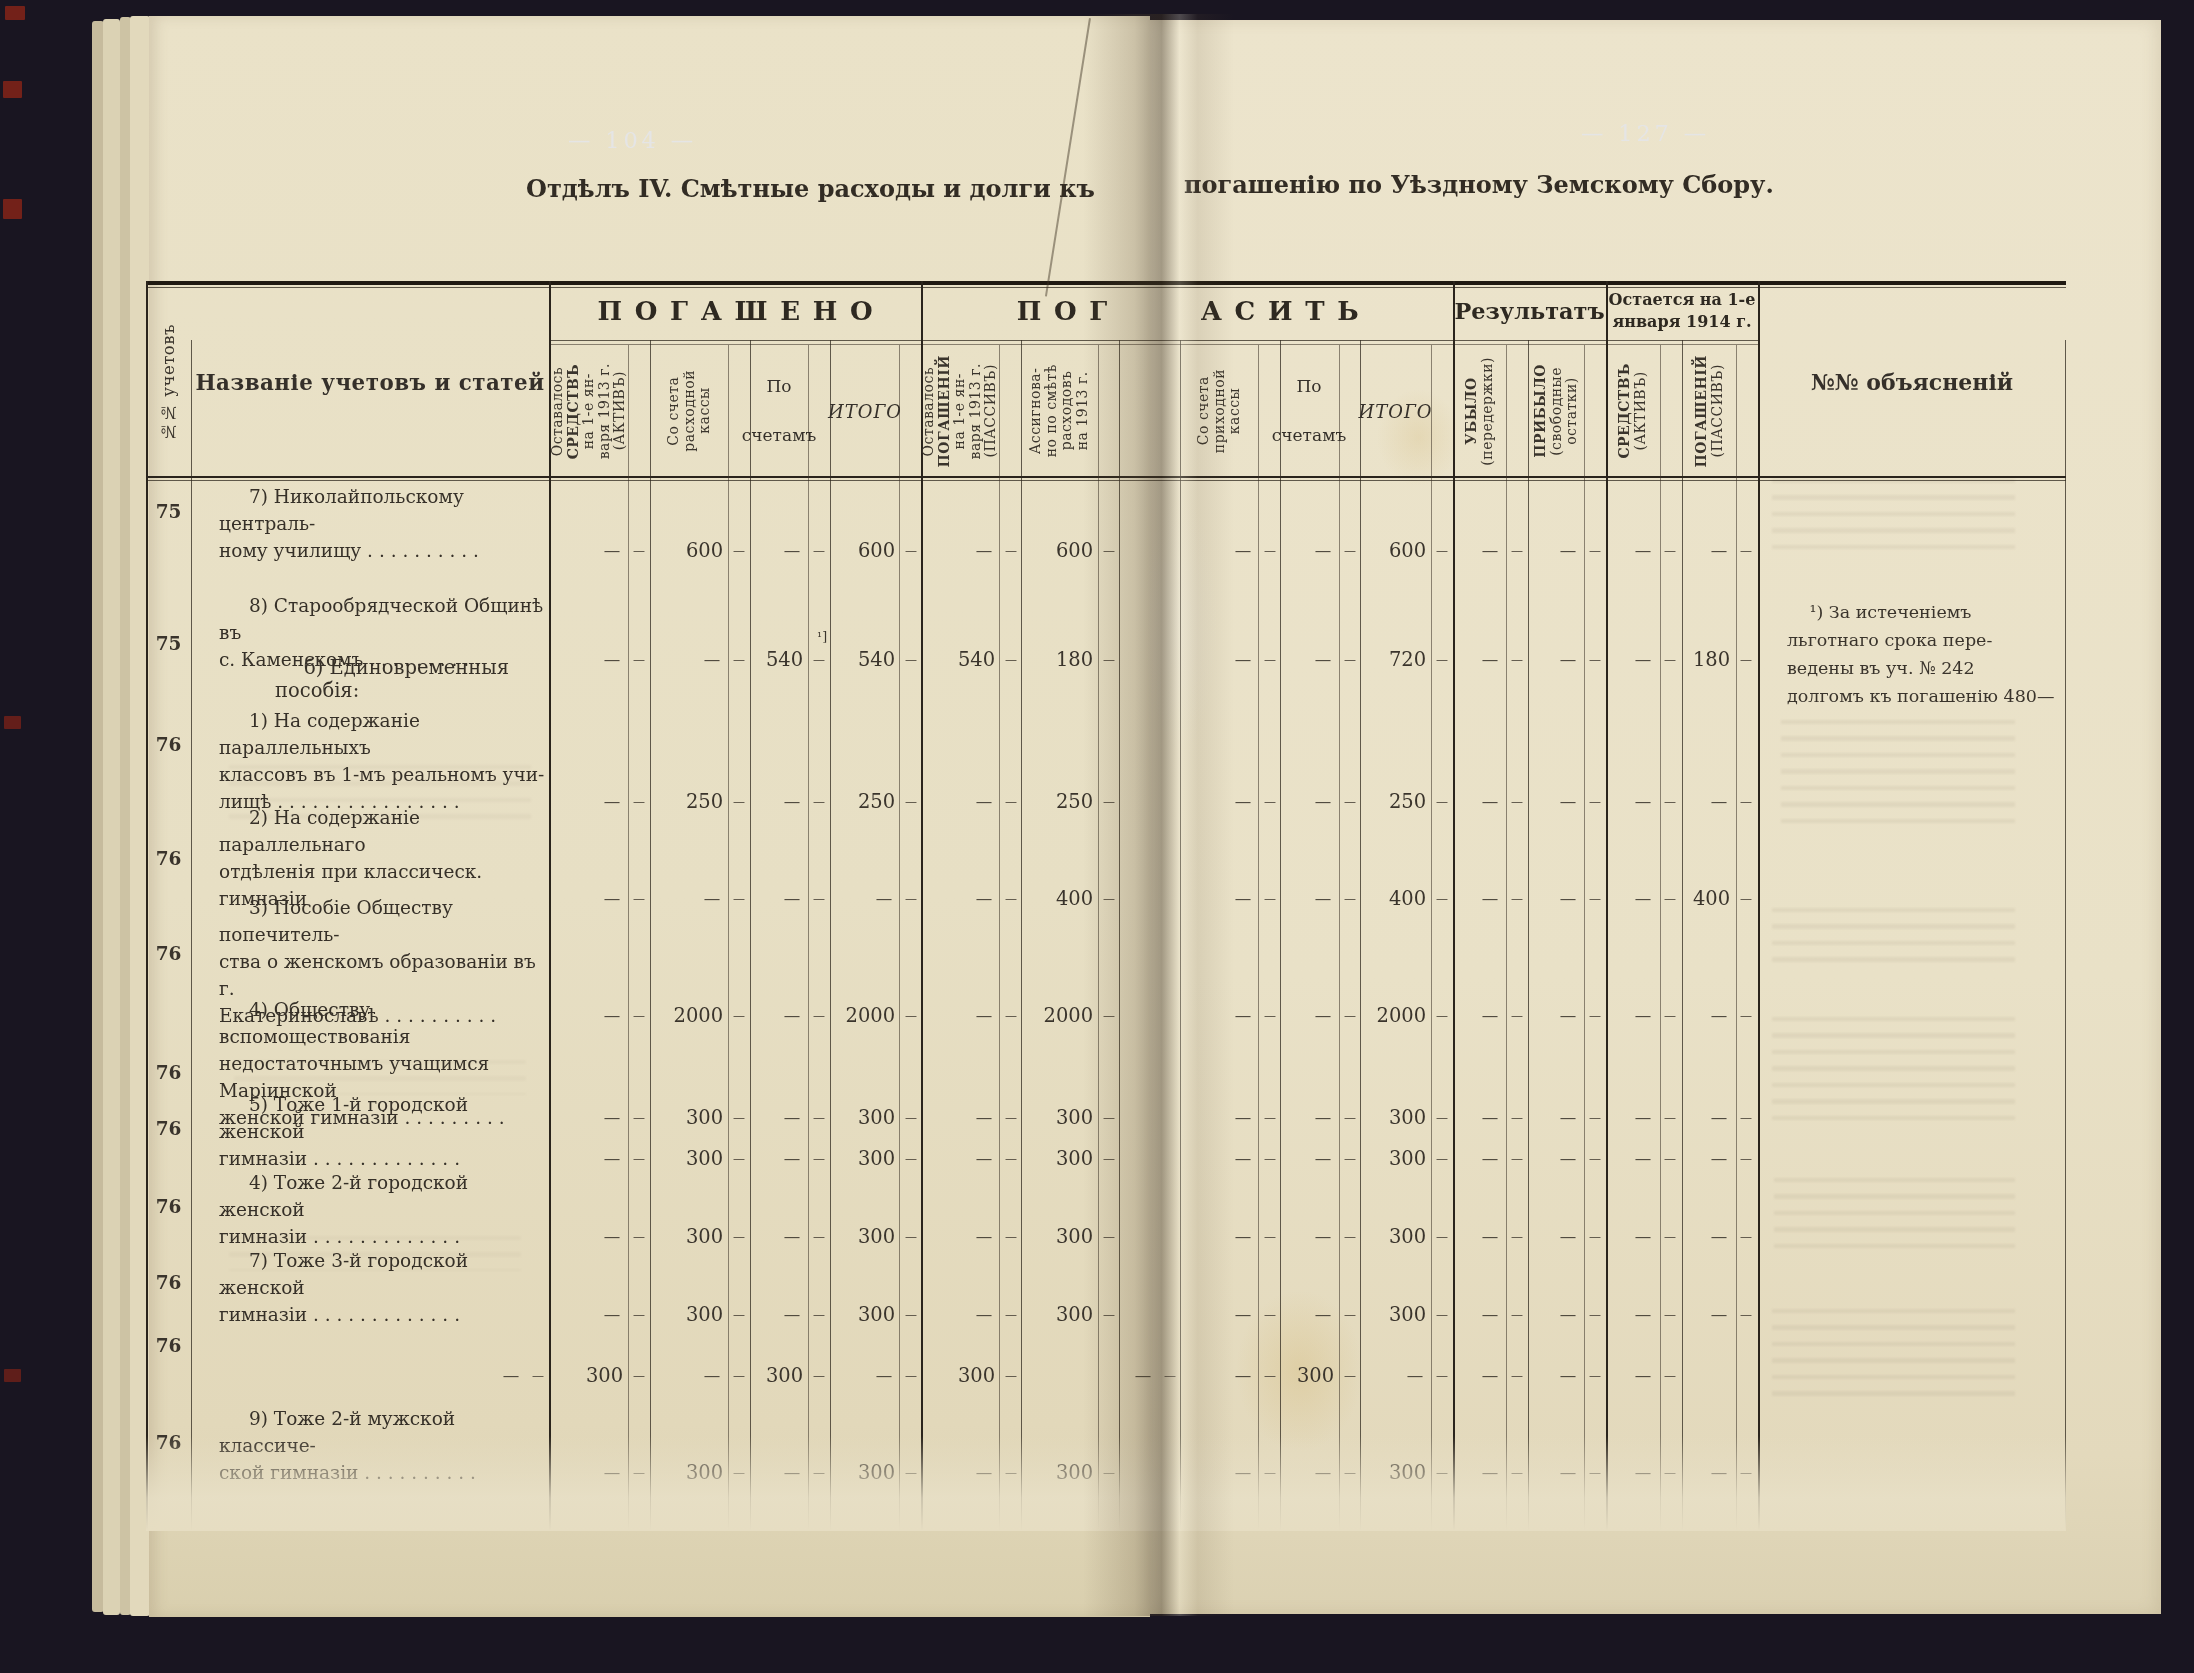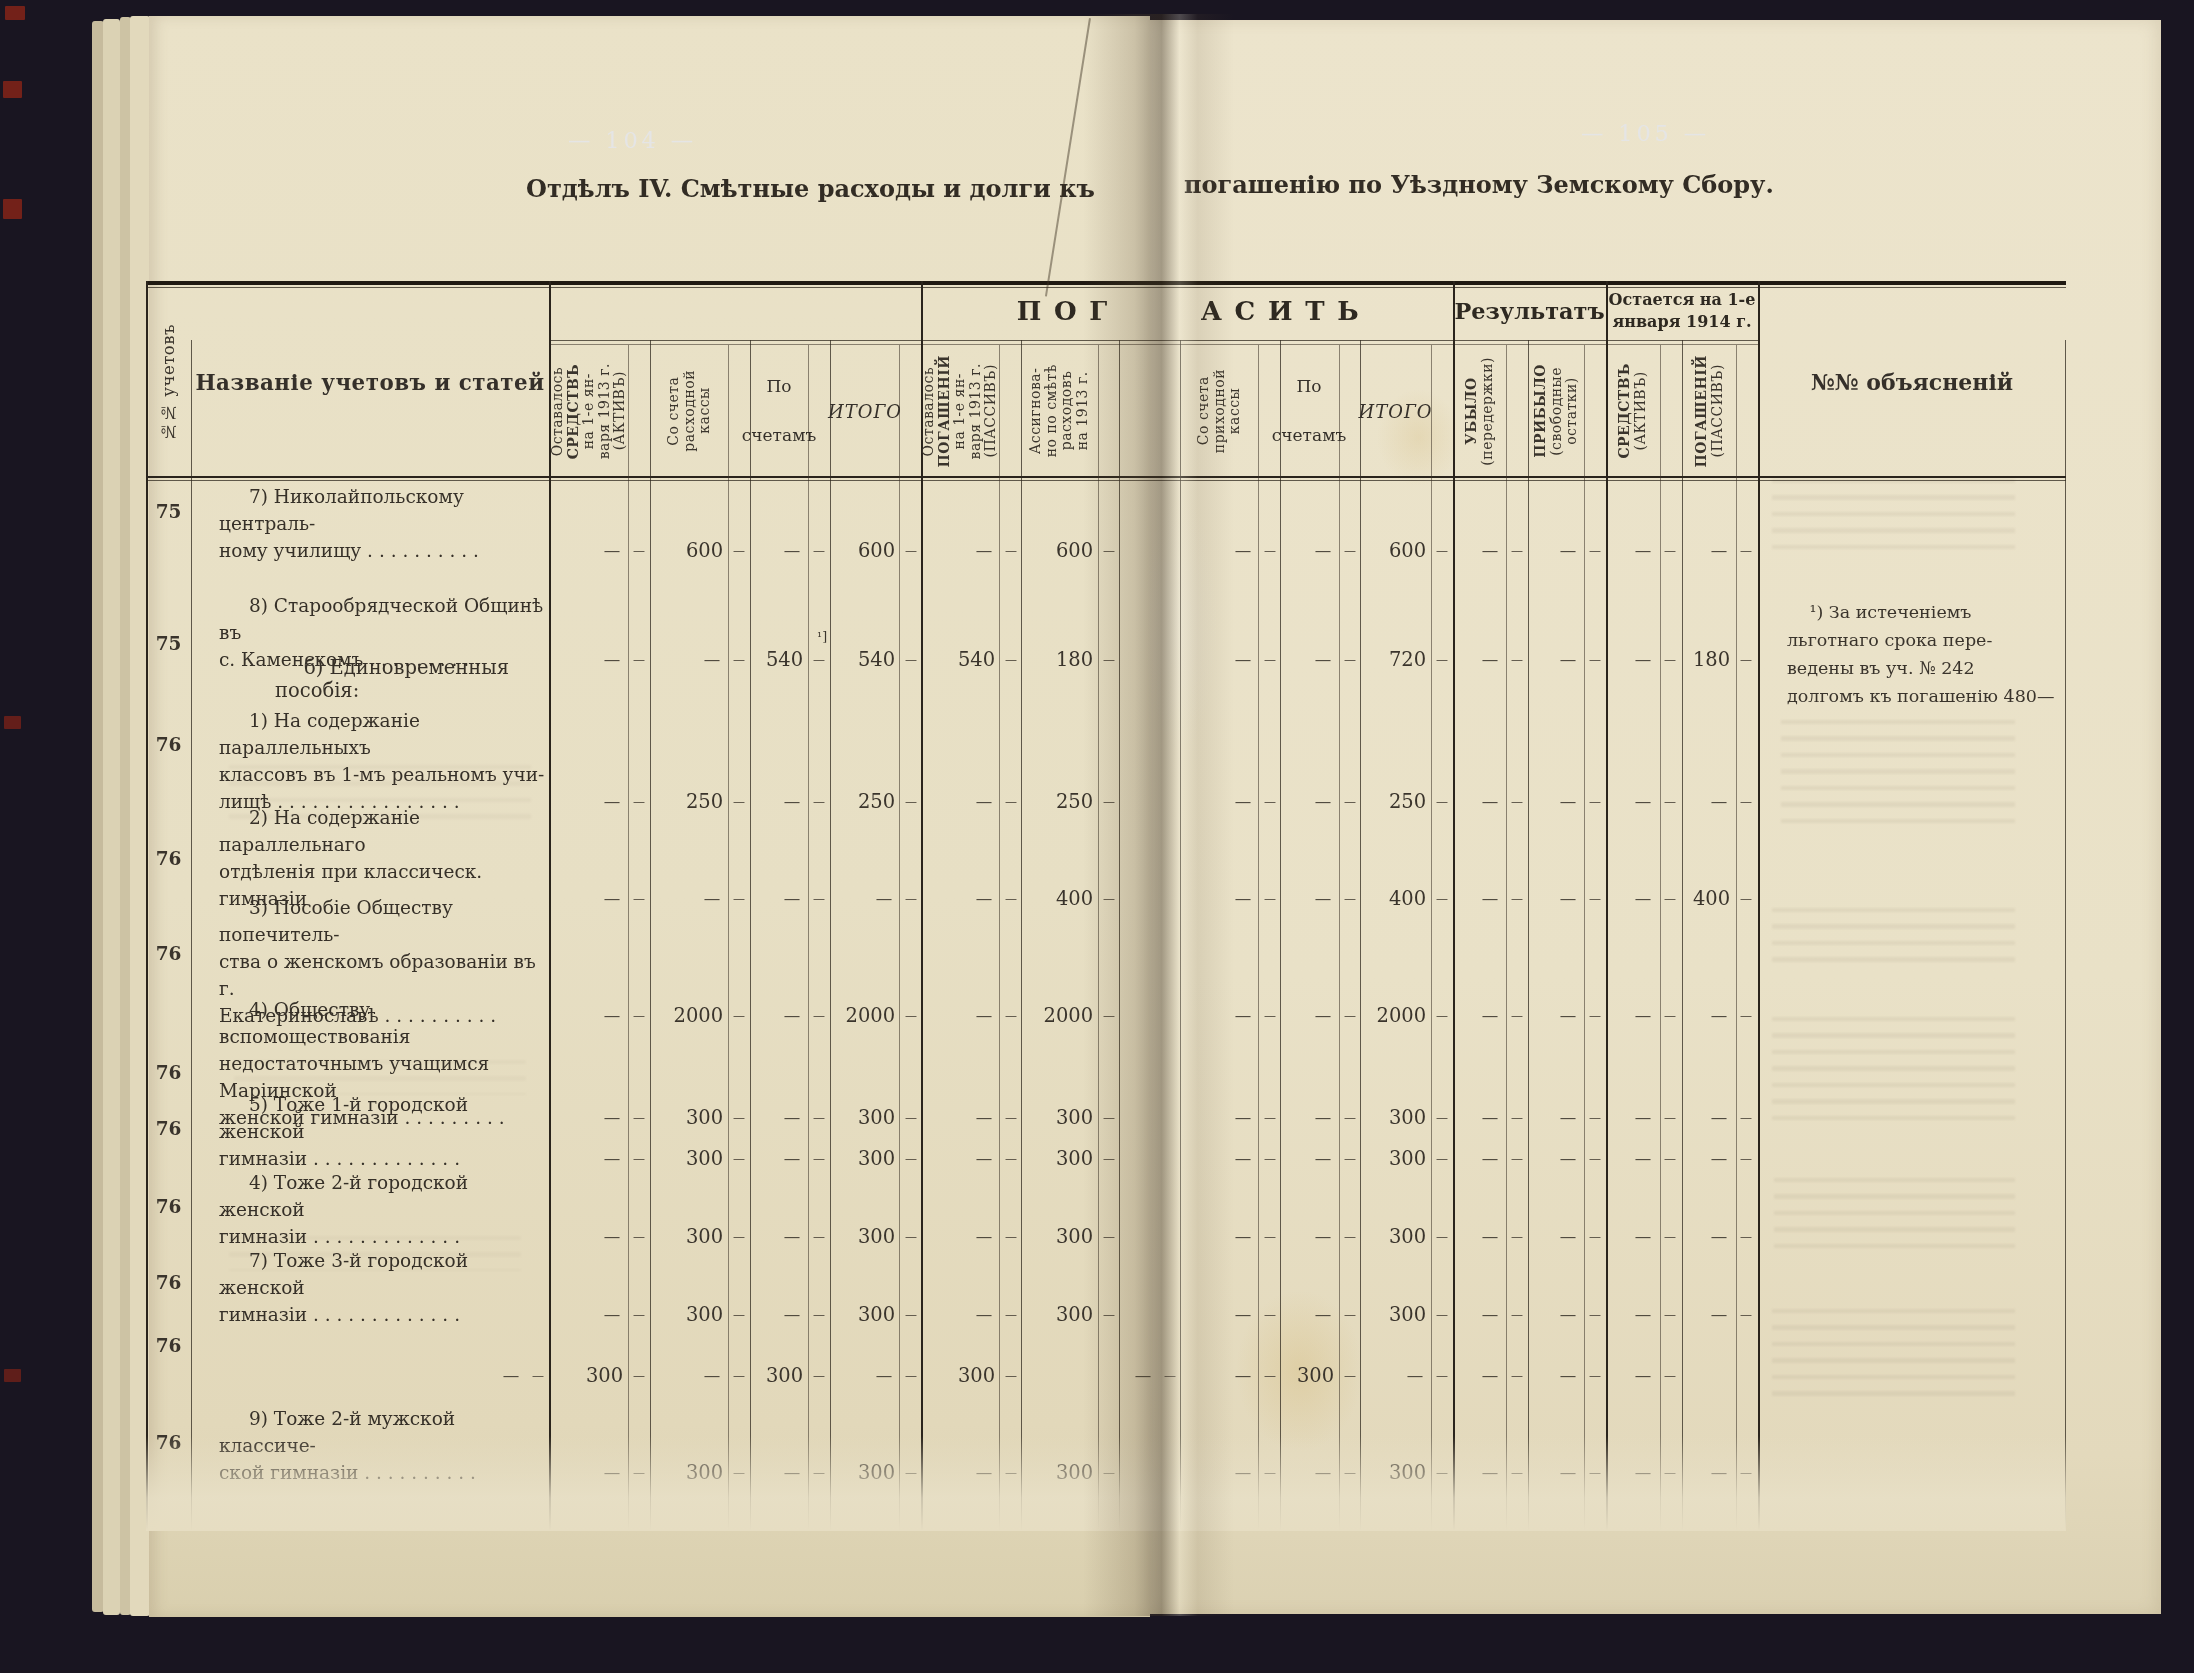--- a/index.html
+++ b/index.html
@@ -110,21 +110,21 @@
 <div class="abs ghost" style="left:1781px;top:720px;width:234px;height:110px;"></div>
 <div class="abs ghost" style="left:1772px;top:908px;width:243px;height:58px;"></div>
 <div class="abs ghost" style="left:1772px;top:1017px;width:243px;height:107px;"></div>
 <div class="abs ghost" style="left:1774px;top:1178px;width:241px;height:78px;"></div>
 <div class="abs ghost" style="left:1772px;top:1309px;width:243px;height:97px;"></div>
 <div class="abs ghost" style="left:229px;top:765px;width:302px;height:55px;opacity:.38;"></div>
 <div class="abs ghost" style="left:234px;top:1060px;width:292px;height:35px;opacity:.3;"></div>
 <div class="abs ghost" style="left:229px;top:1236px;width:292px;height:35px;opacity:.3;"></div>
 
 <div class="abs pageno" style="left:545px;top:127px;width:175px;text-align:center;">— 104 —</div>
-<div class="abs pageno" style="left:1558px;top:120px;width:175px;text-align:center;">— 105 —</div>
+<div class="abs pageno" style="left:1558px;top:120px;width:175px;text-align:center;">— 127 —</div>
 <div class="abs doc-title" style="left:316px;top:174px;width:779px;text-align:right;">Отдѣлъ IV. Смѣтные расходы и долги къ</div>
 <div class="abs doc-title" style="left:1184px;top:170px;">погашенію по Уѣздному Земскому Сбору.</div>
 
 <div class="abs table">
 
   <div class="hline" style="top:0;width:1920px;height:3.9px;background:#201a12;"></div>
   <div class="hline" style="top:6.3px;width:1920px;height:1px;background:var(--line-med);"></div>
 
   <div class="hline" style="top:59px;left:403px;width:372px;height:1px;background:var(--line-med);"></div>
   <div class="hline" style="top:63px;left:403px;width:372px;height:1px;background:var(--line);"></div>
@@ -170,20 +170,21 @@
       <div class="vline" style="left: 1438px; top: 64px; width: 0.5px; background: var(--line);"></div>
       <div class="vline" style="left: 1514px; top: 64px; width: 0.5px; background: var(--line);"></div>
       <div class="vline" style="left: 1590px; top: 64px; width: 0.5px; background: var(--line);"></div>
     </div>
 
   <div class="cellbox" style="left:0;top:6.8px;width:45px;height:189px;">
     <div class="vtext" style="font-size:16.5px;">№№ учетовъ</div>
   </div>
   <div class="cellbox colname" style="left:45px;top:6.8px;width:358px;height:189px;">Названіе учетовъ и статей</div>
 
+  <div class="cellbox gtitle" style="left:403px;top:0;width:372px;height:59px;">ПОГАШЕНО</div>
   <div class="cellbox" style="left:775px;top:0;width:532px;height:59px;justify-content:flex-start;">
     <span class="gtitle" style="position:absolute;left:83px;">ПОГ</span>
     <span class="gtitle" style="position:absolute;left:267px;">АСИТЬ</span>
   </div>
   <div class="cellbox gtitle2" style="left:1307px;top:0;width:153px;height:59px;">Результатъ</div>
   <div class="cellbox remains hstack" style="left:1460px;top:0;width:152px;height:59px;flex-direction:column;">
       <span class="ln bold">Остается на 1-е</span>
       <span class="ln bold">января 1914 г.</span>
     </div>
   <div class="cellbox obyasn-h" style="left:1612px;top:6.8px;width:308px;height:189px;">№№ объясненій</div>

